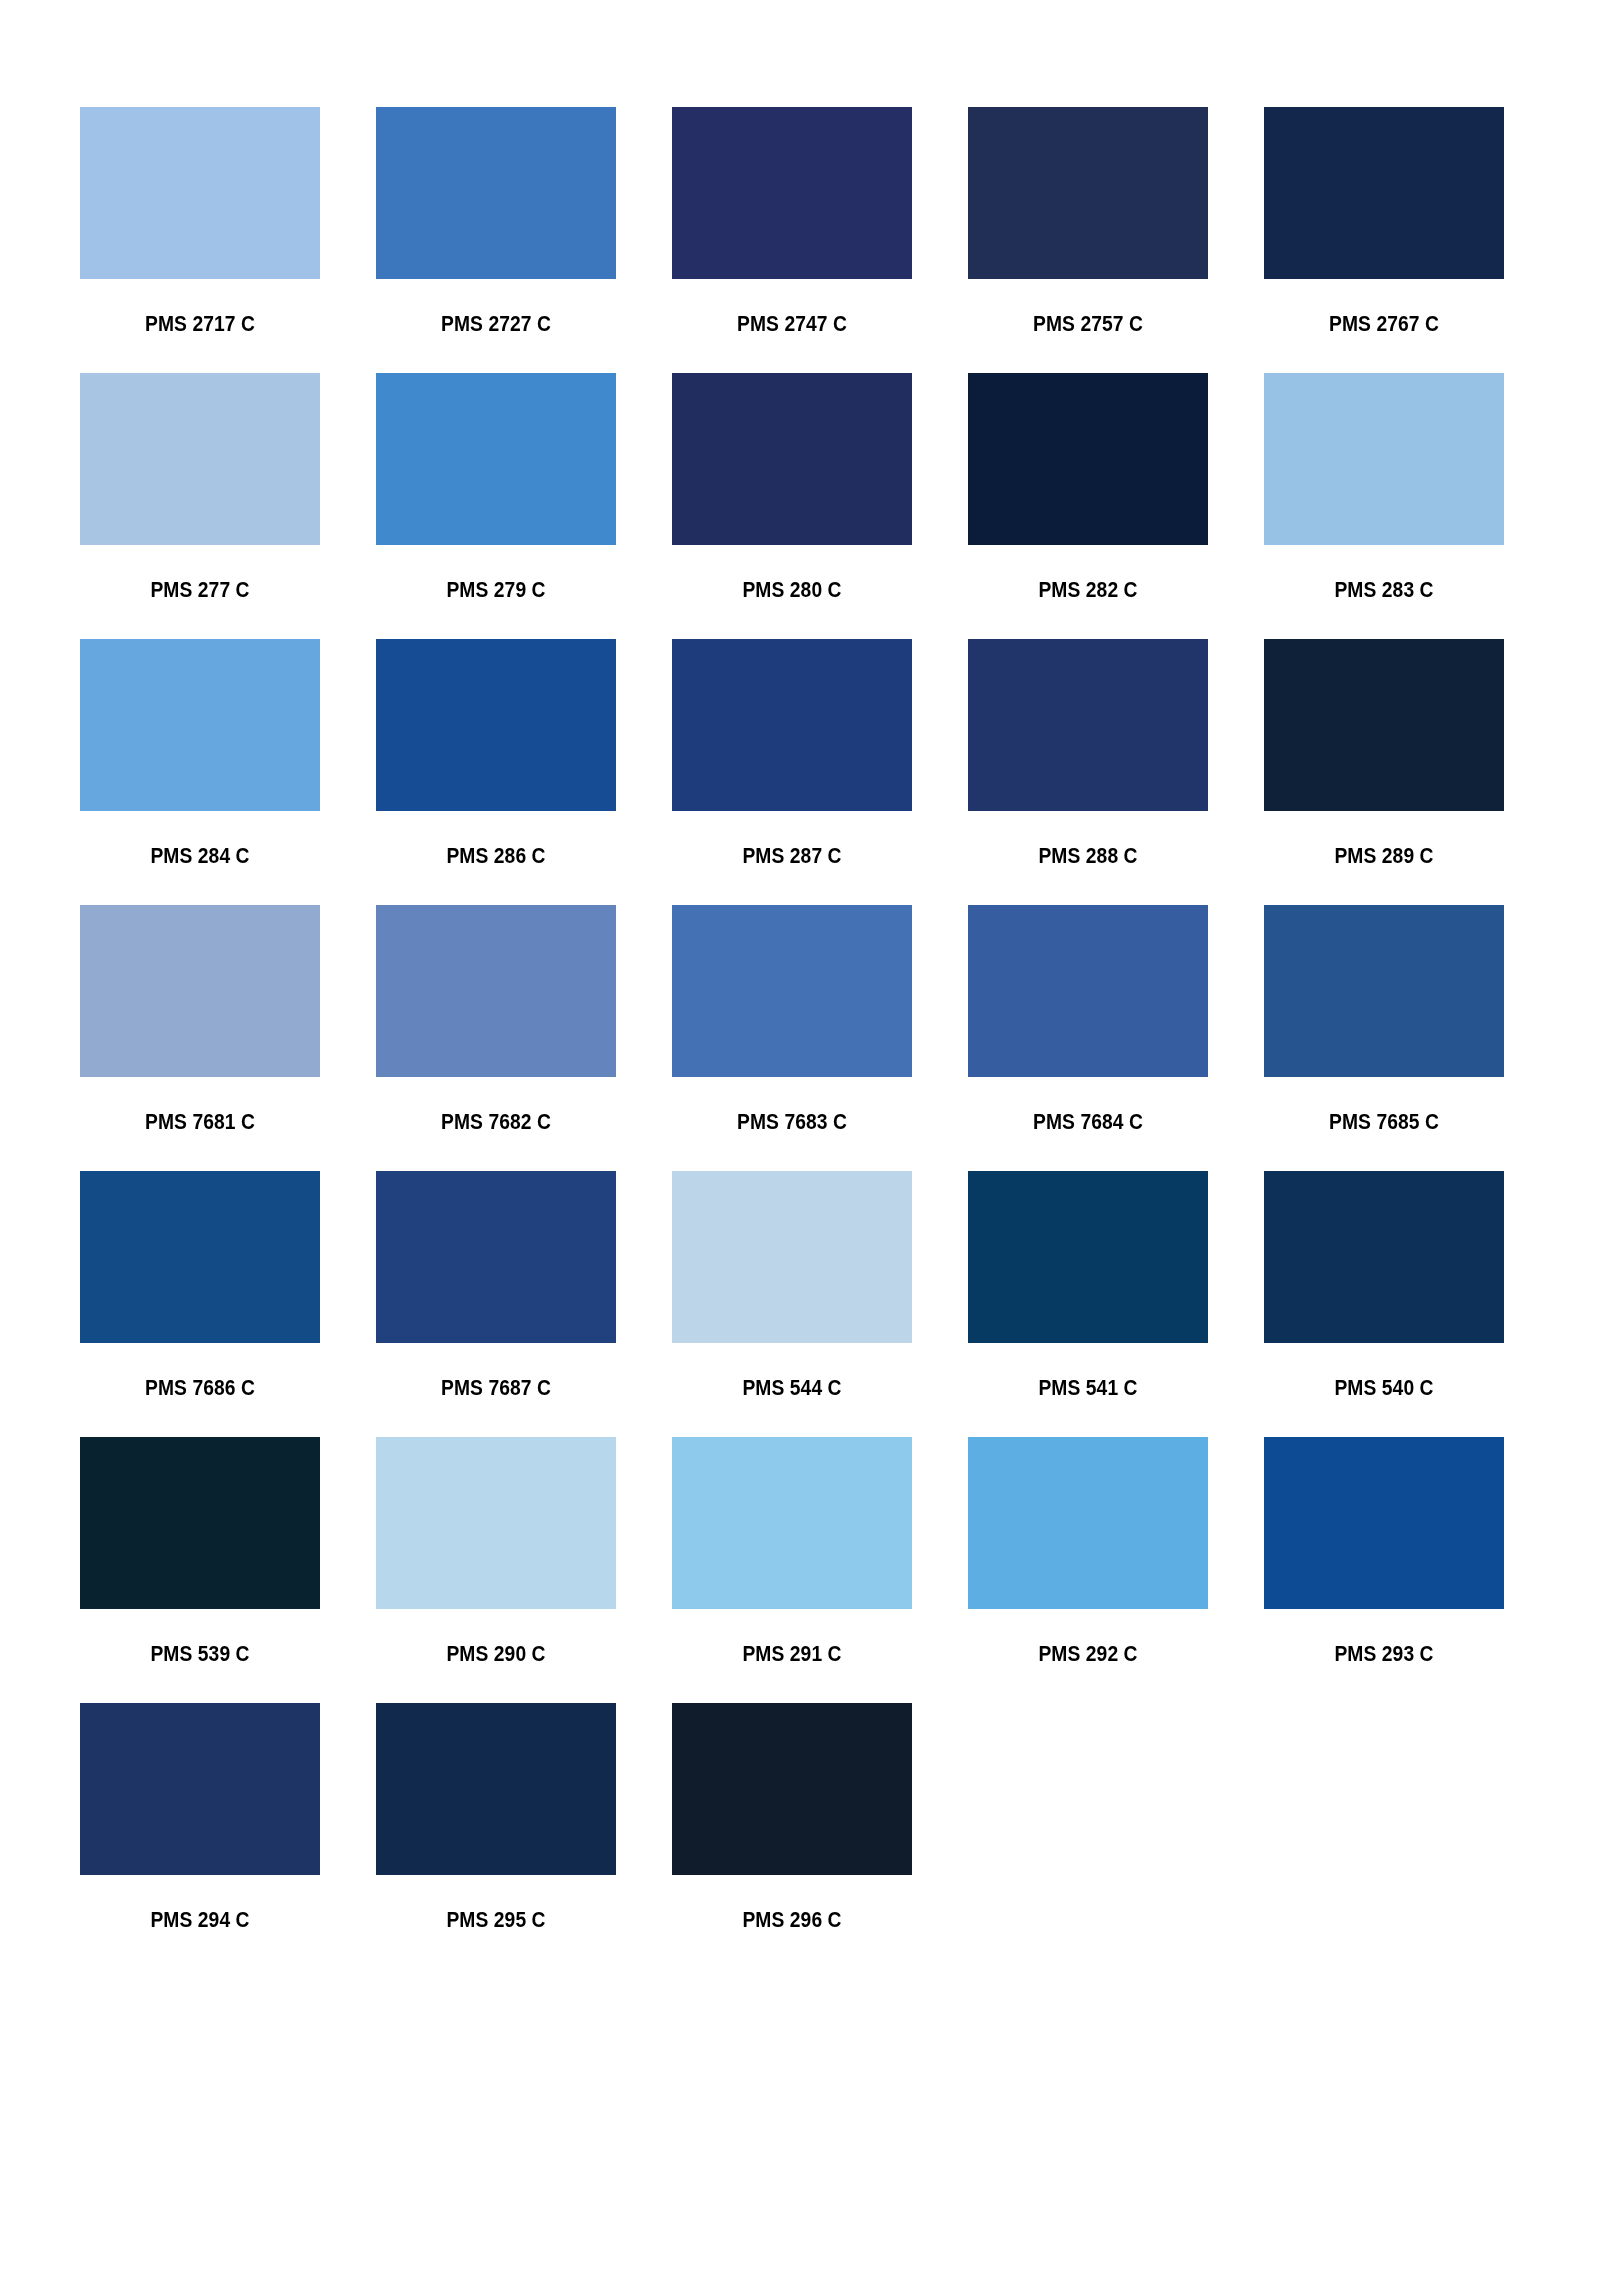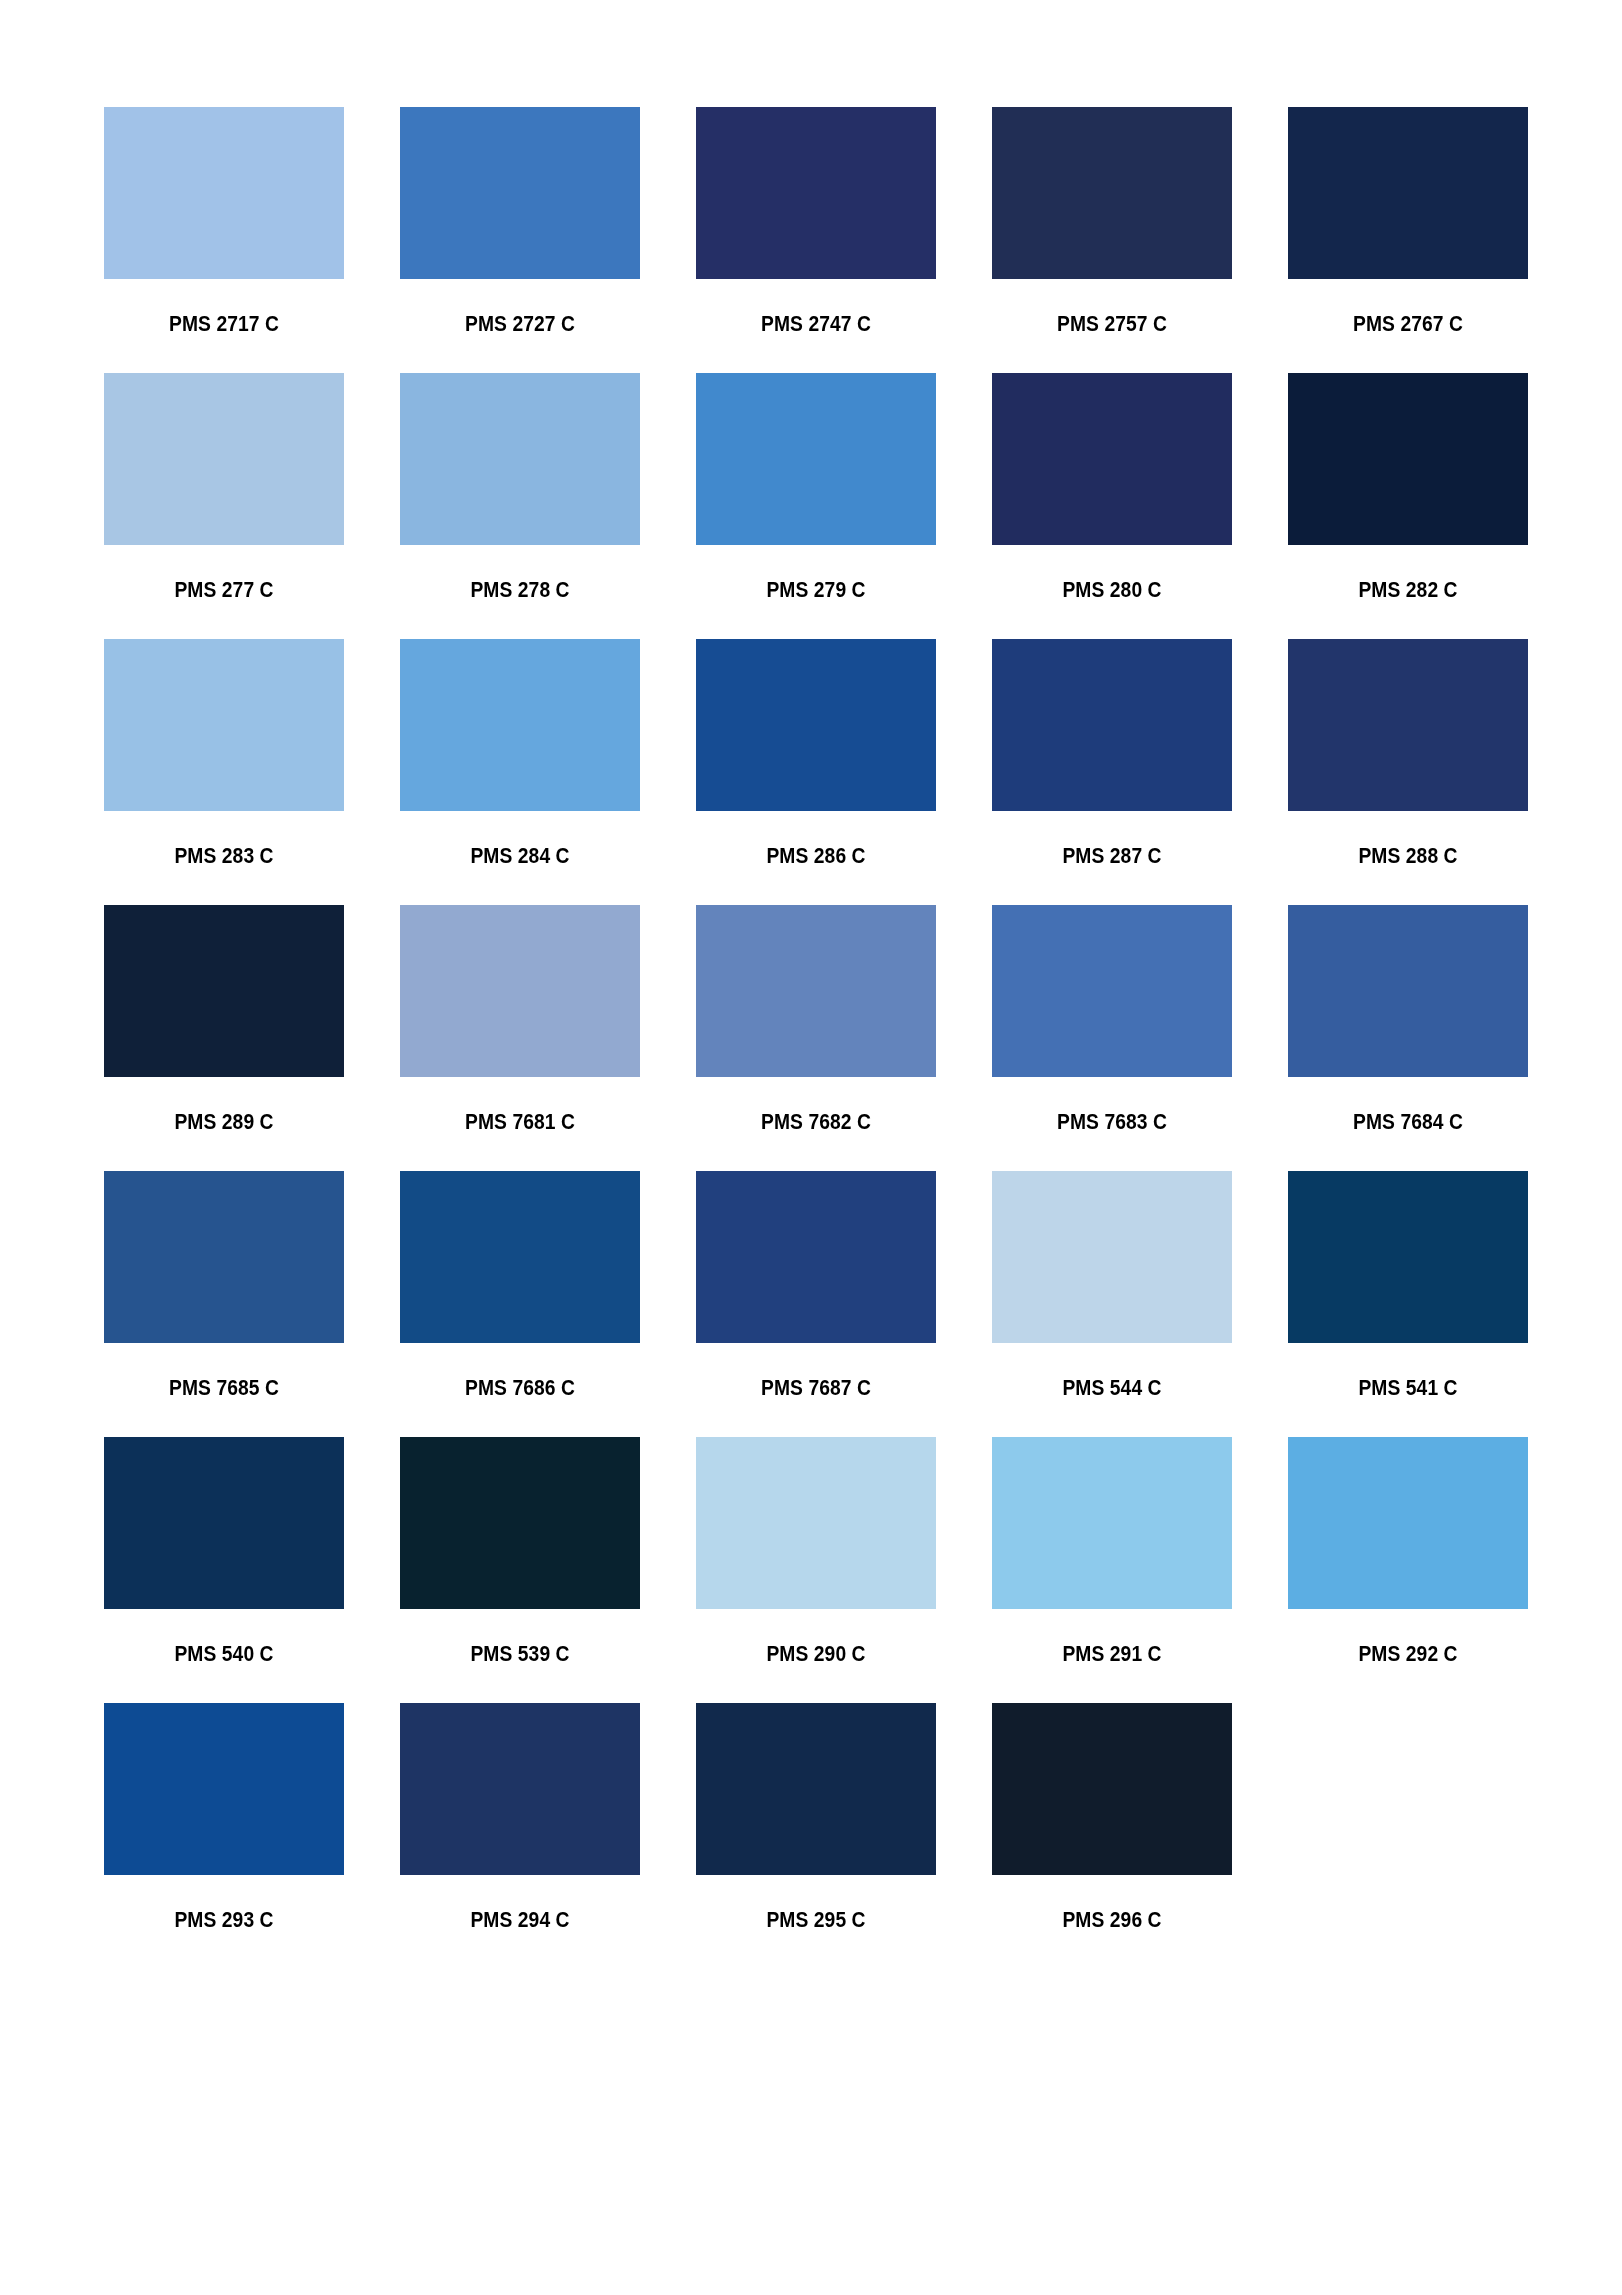--- a/index.html
+++ b/index.html
@@ -11,21 +11,21 @@
     width: 1622px;
     height: 2295px;
     font-family: "Liberation Sans", "DejaVu Sans", sans-serif;
     overflow: hidden;
   }
   #palette-sheet {
     box-sizing: border-box;
     width: 1622px;
     height: 1672px;
     background: #ffffff;
-    padding: 107px 99px 0 104px;
+    padding: 107px 99px 0 80px;
   }
   .swatch-grid {
     display: grid;
     grid-template-columns: repeat(5, 240px);
     column-gap: 56px;
     row-gap: 0px;
     grid-auto-rows: 266px;
     justify-content: start;
   }
   .swatch-cell {
@@ -80,24 +80,20 @@
       </div>
       <div class="swatch-cell">
         <div class="swatch-chip" style="background-color: rgb(19, 38, 76);"></div>
         <span class="swatch-label">PMS 2767 C</span>
       </div>
       <div class="swatch-cell">
         <div class="swatch-chip" style="background-color: rgb(168, 198, 228);"></div>
         <span class="swatch-label">PMS 277 C</span>
       </div>
       <div class="swatch-cell">
-        <div class="swatch-chip" style="background-color: rgb(138, 182, 224);"></div>
-        <span class="swatch-label">PMS 278 C</span>
-      </div>
-      <div class="swatch-cell">
         <div class="swatch-chip" style="background-color: rgb(65, 137, 205);"></div>
         <span class="swatch-label">PMS 279 C</span>
       </div>
       <div class="swatch-cell">
         <div class="swatch-chip" style="background-color: rgb(33, 44, 95);"></div>
         <span class="swatch-label">PMS 280 C</span>
       </div>
       <div class="swatch-cell">
         <div class="swatch-chip" style="background-color: rgb(11, 28, 58);"></div>
         <span class="swatch-label">PMS 282 C</span>

